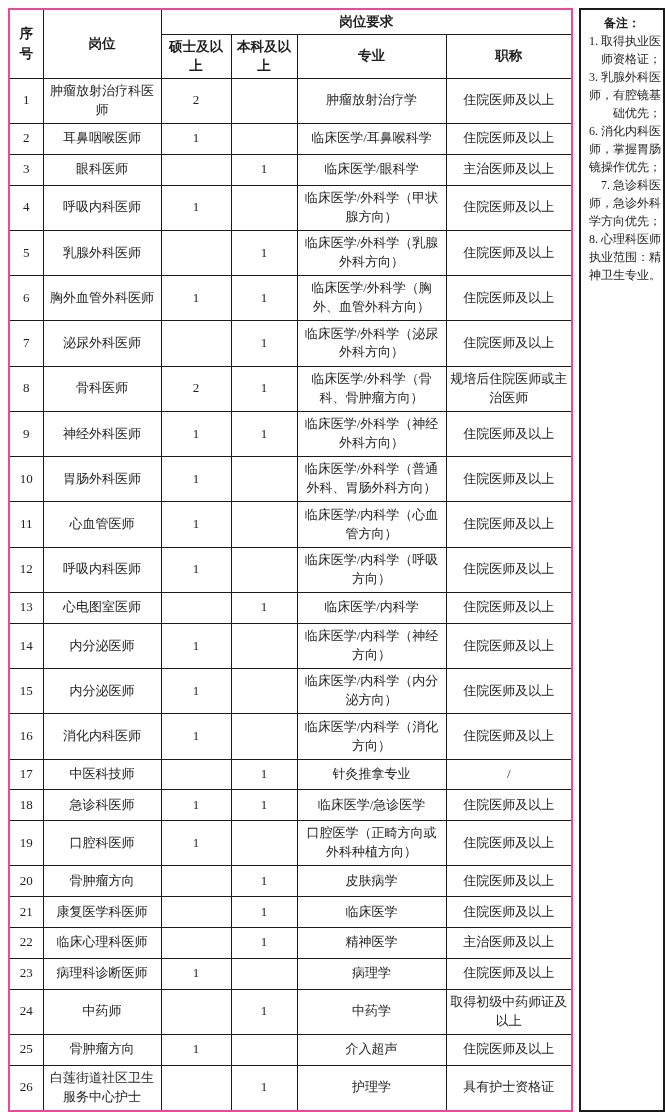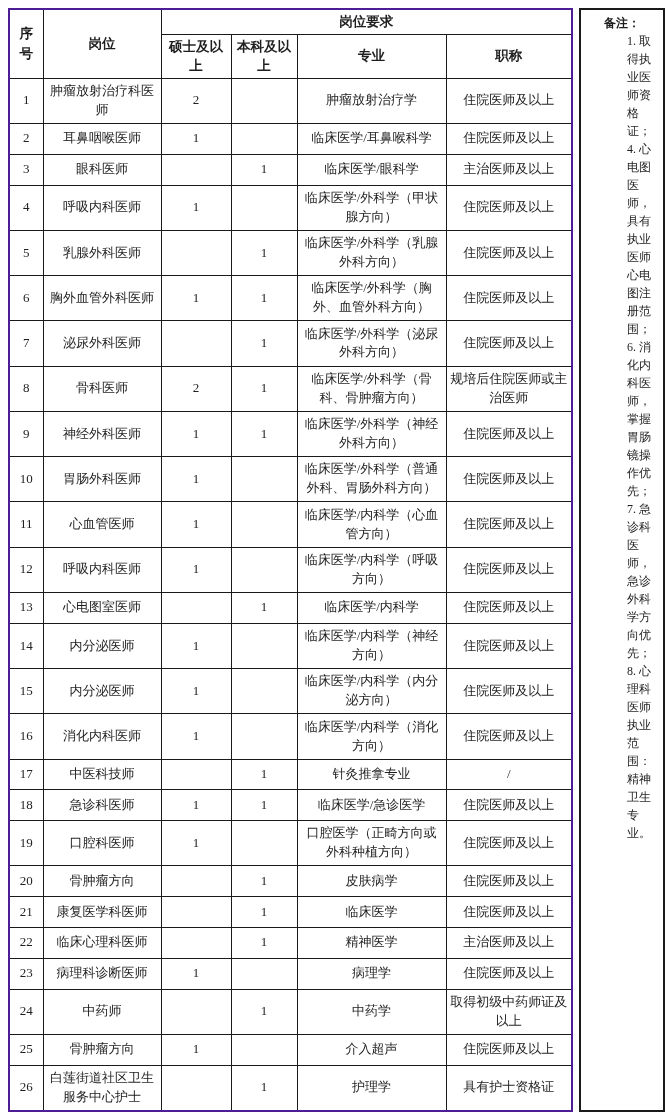--- a/index.html
+++ b/index.html
@@ -15,21 +15,21 @@
     background: #ffffff;
     display: flex;
     align-items: stretch;
     font-family: "Liberation Serif", "DejaVu Serif", serif;
     color: #1f1f1f;
   }
   table.positions {
     border-collapse: collapse;
     table-layout: fixed;
     width: 563px;
-    border: 2px solid #4c1d95;
+    border: 2px solid #ec4899;
   }
   table.positions th,
   table.positions td {
     border: 1px solid #1a1a1a;
     text-align: center;
     vertical-align: middle;
     font-size: 13px;
     line-height: 1.45;
     padding: 2px 3px;
     word-break: break-all;
@@ -50,22 +50,21 @@
     padding: 4px 2px;
     font-size: 12px;
     line-height: 1.5;
     text-align: center;
     word-break: break-all;
   }
   .remarks-title {
     font-weight: bold;
   }
   .remark-item {
-    text-align: left;
-    margin-left: 44px;
+    text-align: right;
   }
 </style>
 </head>
 <body>
 
 <div class="page">
 
   <table class="positions">
     <colgroup>
       <col style="width:34px">
@@ -322,20 +321,20 @@
       <td>护理学</td>
       <td>具有护士资格证</td>
     </tr>
   </tbody>
   </table>
 
   <aside class="remarks">
     <div class="remarks-title">备注：</div>
     <div>
         <div class="remark-item">1. 取得执业医师资格证；</div>
-        <div class="remark-item">4. 心电图医师，具有执业医师心电图注册范围；</div>
+        <div class="remark-item">3. 乳腺外科医师，有腔镜基础优先；</div>
         <div class="remark-item">6. 消化内科医师，掌握胃肠镜操作优先；</div>
         <div class="remark-item">7. 急诊科医师，急诊外科学方向优先；</div>
         <div class="remark-item">8. 心理科医师执业范围：精神卫生专业。</div>
       </div>
   </aside>
 
 </div>
 
 </body></html>

